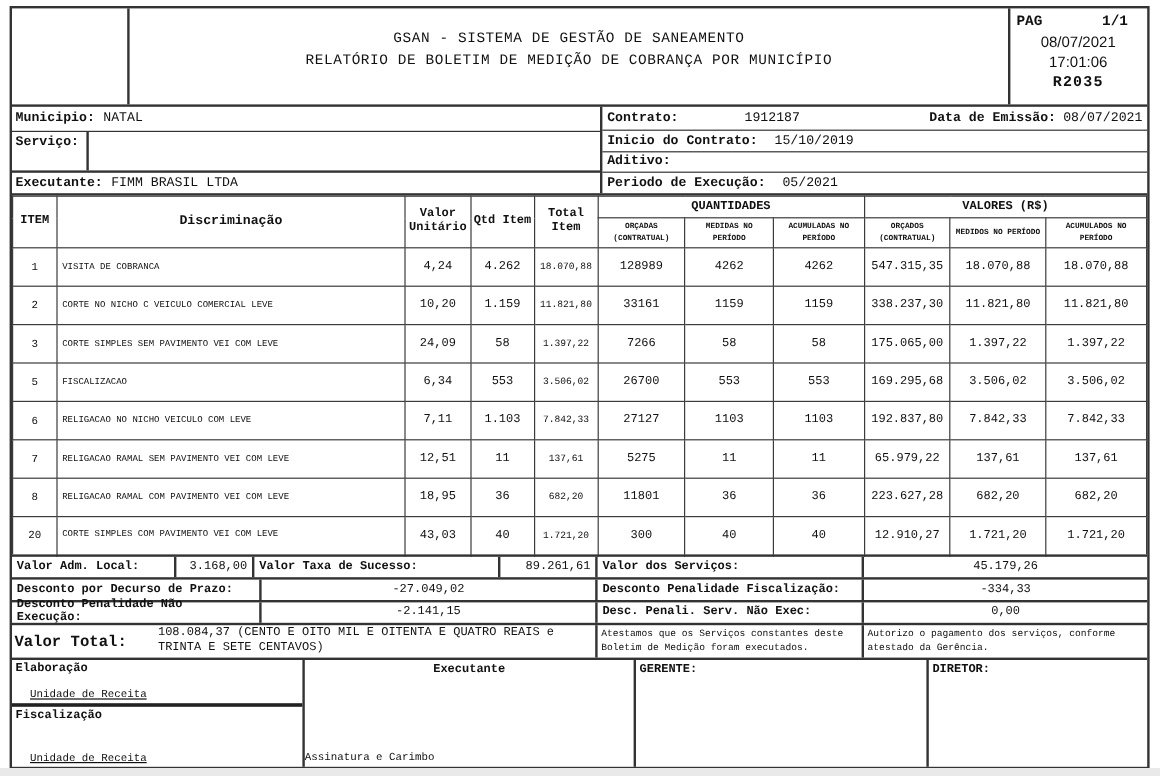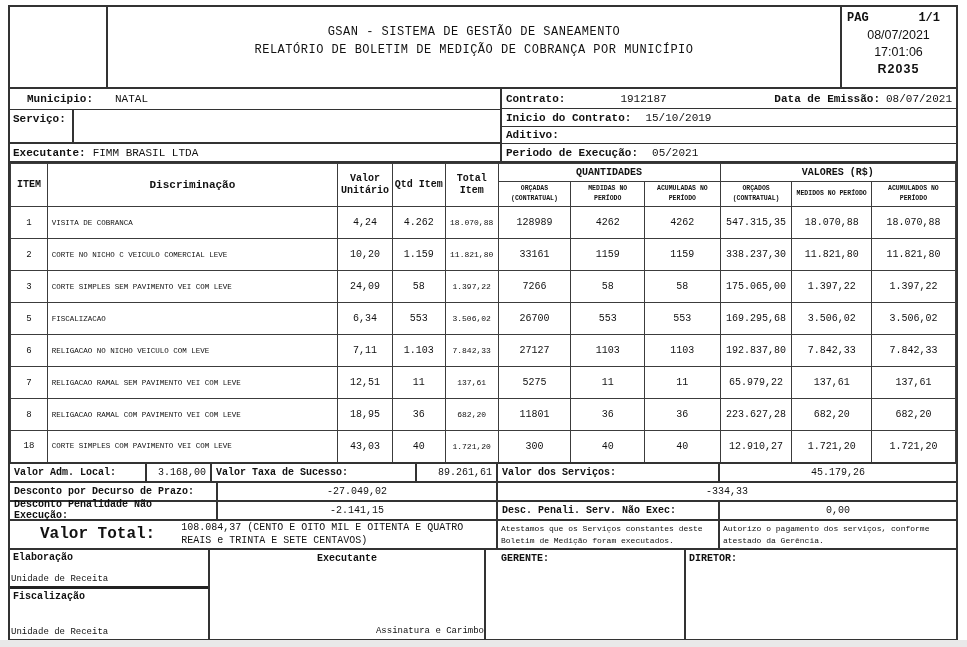--- a/index.html
+++ b/index.html
@@ -10,27 +10,27 @@
   .doc { position:absolute; left:8px; top:5px; width:950px; border:2px solid #333; background:#fff; }
 
   
   .hdr { display:flex; height:82px; border-bottom:2px solid #333; }
   .logo-box { width:98px; border-right:2px solid #333; }
   .title-area { flex:1; display:flex; flex-direction:column; justify-content:center; align-items:center; gap:4px; padding-bottom:12px; }
   .title-line { font-weight:normal; font-size:12px; letter-spacing:0.5px; white-space:nowrap; }
   .pag-box { width:116px; border-left:2px solid #333; padding:4px 6px 0 5px; }
   .pag-row { display:flex; justify-content:space-between; font-weight:bold; font-size:12px; padding-right:10px;gap:27px; }
   .pag-date,.pag-time { font-family:"Liberation Sans","DejaVu Sans",sans-serif; font-size:12.5px; text-align:center; margin-top:3px; }
-  .pag-code { font-family:Liberation Sans, sans-serif; font-size:12.5px; font-weight:bold; text-align:center; letter-spacing:1px; margin-top:3px; }
+  .pag-code { font-family:Liberation Mono, monospace; font-size:12.5px; font-weight:bold; text-align:center; letter-spacing:1px; margin-top:3px; }
 
   
   .info { display:flex; height:74px; border-bottom:2px solid #333; font-size:11px; }
   .info b { font-weight:bold; }
   .info-left { width:492px; border-right:2px solid #333; display:flex; flex-direction:column; }
-  .row-municipio { height:21px; border-bottom:1px solid #333; display:flex; align-items:center; padding-left:17px; gap:22px; }
+  .row-municipio { height:21px; border-bottom:1px solid #333; display:flex; align-items:center; padding-left:3px; gap:7px; }
   .row-servico { height:34px; display:flex; border-bottom:2px solid #333; }
   .servico-label { width:62px; padding:3px 0 0 3px; font-weight:bold; }
   .servico-box { flex:1; border-left:2px solid #333; }
   .row-executante { flex:1; display:flex; align-items:center; padding-left:3px; gap:7px; }
   .info-right { flex:1; display:flex; flex-direction:column; }
   .ir-row { border-bottom:1px solid #333; display:flex; align-items:center; padding:0 4px; }
   .row-contrato { height:21px; }
   .row-inicio { height:18px; }
   .row-aditivo { height:18px; }
   .row-periodo { height:17px; border-bottom:none; }
@@ -63,36 +63,36 @@
   .sbox.val-c { justify-content:center; }
   .sbox.last { border-right:none; }
   .w-adm-lab { width:137px; } .w-adm-val { width:65px; }
   .w-taxa-lab { width:205px; } .w-taxa-val { width:81px; }
   .w-half-lab { width:208px; } .w-half-val { width:280px; }
   .w-rlab { width:222px; } .w-rval { flex:1; }
 
   
   .vt-row { display:flex; height:29px; border-bottom:2px solid #333; }
   .vt-left { width:488px; border-right:2px solid #333; display:flex; align-items:center; }
-  .vt-label { font-weight:bold; font-size:16px; white-space:nowrap; padding-left:2px;margin-left:28px; }
+  .vt-label { font-weight:bold; font-size:13px; white-space:nowrap; padding-left:2px; }
   .vt-text { font-size:10px; line-height:1.3; padding-left:26px; padding-right:6px; }
   .attest { width:222px; border-right:2px solid #333; font-size:8px; line-height:1.6; padding:2px 3px; }
   .attest.last { border-right:none; flex:1; }
 
   
   .sig { display:flex; height:89px; }
-  .sig-col1 { width:200px; border-right:2px solid #333; display:flex; flex-direction:column; }
+  .sig-col1 { width:244px; border-right:2px solid #333; display:flex; flex-direction:column; }
   .sig-sub { position:relative; height:39px; border-bottom:3px solid #222; }
   .sig-sub2 { position:relative; flex:1; border-bottom:none; }
   .sig-h { font-weight:bold; font-size:10px; padding:2px 0 0 3px; }
-  .sig-unit { position:absolute; left:1px; bottom:2px; font-size:9px; }
+  .sig-unit { position:absolute; left:15px; bottom:2px; font-size:9px;text-decoration:underline; }
   .sig-col2 { width:276px; border-right:2px solid #333; position:relative; }
   .sig-exec { font-weight:bold; font-size:10px; text-align:center; padding-top:3px; }
-  .sig-ass { position:absolute; bottom:3px; width:100%; text-align:right; font-size:9px; }
-  .sig-col3 { width:188px; border-right:2px solid #333; padding:3px 0 0 3px; font-weight:bold; font-size:10px;margin-left:12px; }
+  .sig-ass { position:absolute; bottom:3px; width:100%; text-align:left; font-size:9px; }
+  .sig-col3 { width:244px; border-right:2px solid #333; padding:3px 0 0 3px; font-weight:bold; font-size:10px; }
   .sig-col4 { flex:1; padding:3px 0 0 3px; font-weight:bold; font-size:10px; }
 </style>
 </head>
 <body>
 
 <div class="page">
   <div class="doc">
 
     <div class="hdr">
       <div class="logo-box"></div>
@@ -266,21 +266,21 @@
             <td>36</td>
             <td>682,20</td>
             <td>11801</td>
             <td>36</td>
             <td>36</td>
             <td>223.627,28</td>
             <td>682,20</td>
             <td>682,20</td>
           </tr>
           <tr>
-            <td>18</td>
+            <td>20</td>
             <td>CORTE SIMPLES COM PAVIMENTO VEI COM LEVE</td>
             <td>43,03</td>
             <td>40</td>
             <td>1.721,20</td>
             <td>300</td>
             <td>40</td>
             <td>40</td>
             <td>12.910,27</td>
             <td>1.721,20</td>
             <td>1.721,20</td>
@@ -292,20 +292,21 @@
       <div class="sbox lab w-adm-lab">Valor Adm. Local:</div>
       <div class="sbox val-r w-adm-val">3.168,00</div>
       <div class="sbox lab w-taxa-lab">Valor Taxa de Sucesso:</div>
       <div class="sbox val-r w-taxa-val">89.261,61</div>
       <div class="sbox lab w-rlab">Valor dos Serviços:</div>
       <div class="sbox val-c w-rval last">45.179,26</div>
     </div>
     <div class="sumrow">
       <div class="sbox lab w-half-lab">Desconto por Decurso de Prazo:</div>
       <div class="sbox val-c w-half-val">-27.049,02</div>
+      <div class="sbox lab w-rlab">Desconto Penalidade Fiscalização:</div>
       <div class="sbox val-c w-rval last">-334,33</div>
     </div>
     <div class="sumrow">
       <div class="sbox lab w-half-lab">Desconto Penalidade Não Execução:</div>
       <div class="sbox val-c w-half-val">-2.141,15</div>
       <div class="sbox lab w-rlab">Desc. Penali. Serv. Não Exec:</div>
       <div class="sbox val-c w-rval last">0,00</div>
     </div>
 
     <div class="vt-row">

